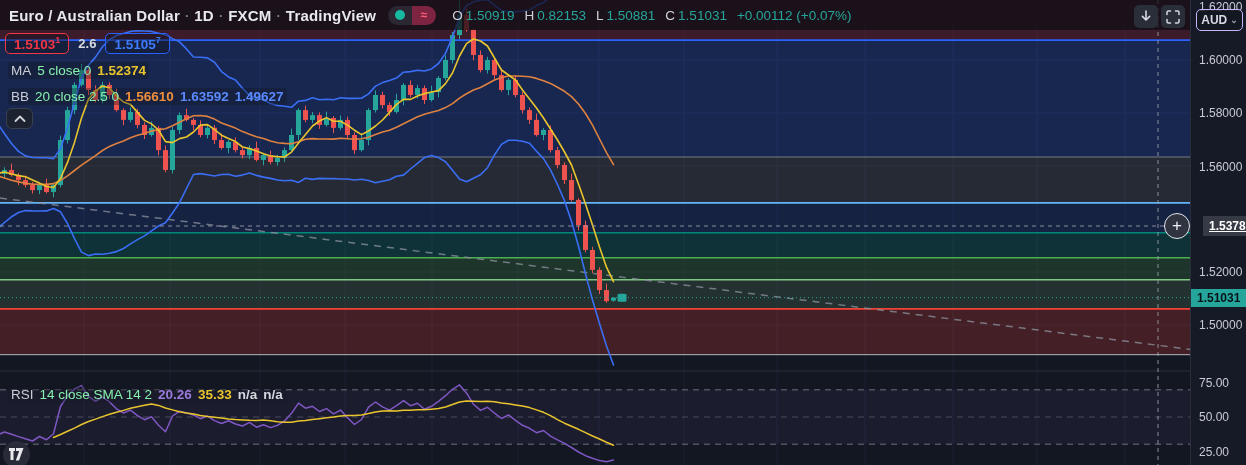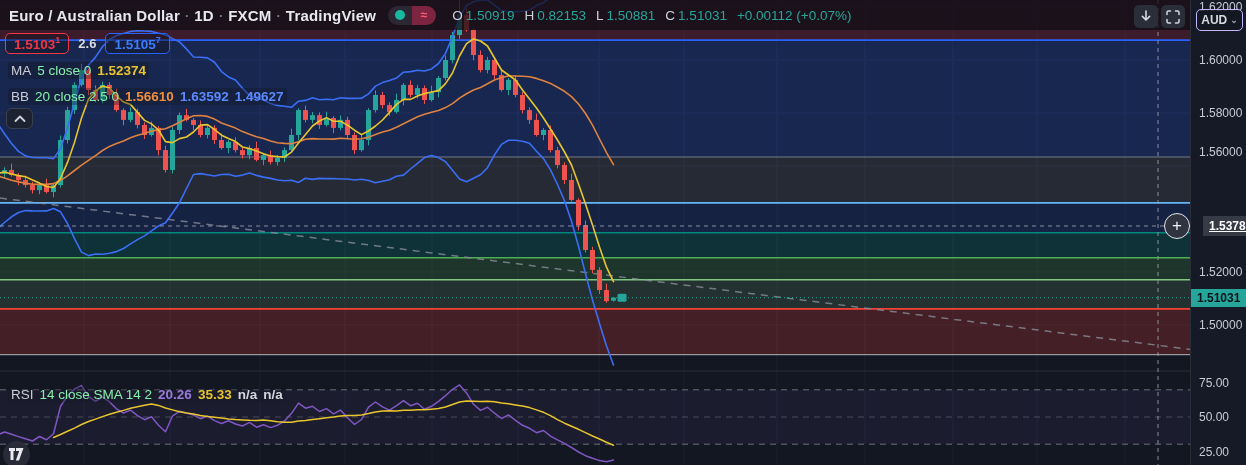--- a/index.html
+++ b/index.html
@@ -398,21 +398,21 @@
   </div>
 
   <div class="axis" id="axis">
     <div class="aud-btn">
       <span>AUD</span>
       <span class="aud-caret">⌄</span>
     </div>
   <div class="tick" style="top: -4.9738e-14px;">1.62000</div>
       <div class="tick" style="top: 53px;">1.60000</div>
       <div class="tick" style="top: 106px;">1.58000</div>
-      <div class="tick" style="top: 145px;">1.56000</div>
+      <div class="tick" style="top: 160px;">1.56000</div>
       <div class="tick" style="top: 265px;">1.52000</div>
       <div class="tick" style="top: 318px;">1.50000</div>
       <div class="tick" style="top: 376px;">75.00</div>
       <div class="tick" style="top: 410px;">50.00</div>
       <div class="tick" style="top: 445px;">25.00</div>
       <div class="axis-label-cross" style="top: 216px;">1.53782</div>
       <div class="axis-label-last" style="top: 288.678px;">1.51031</div>
     </div>
 
 </div>

